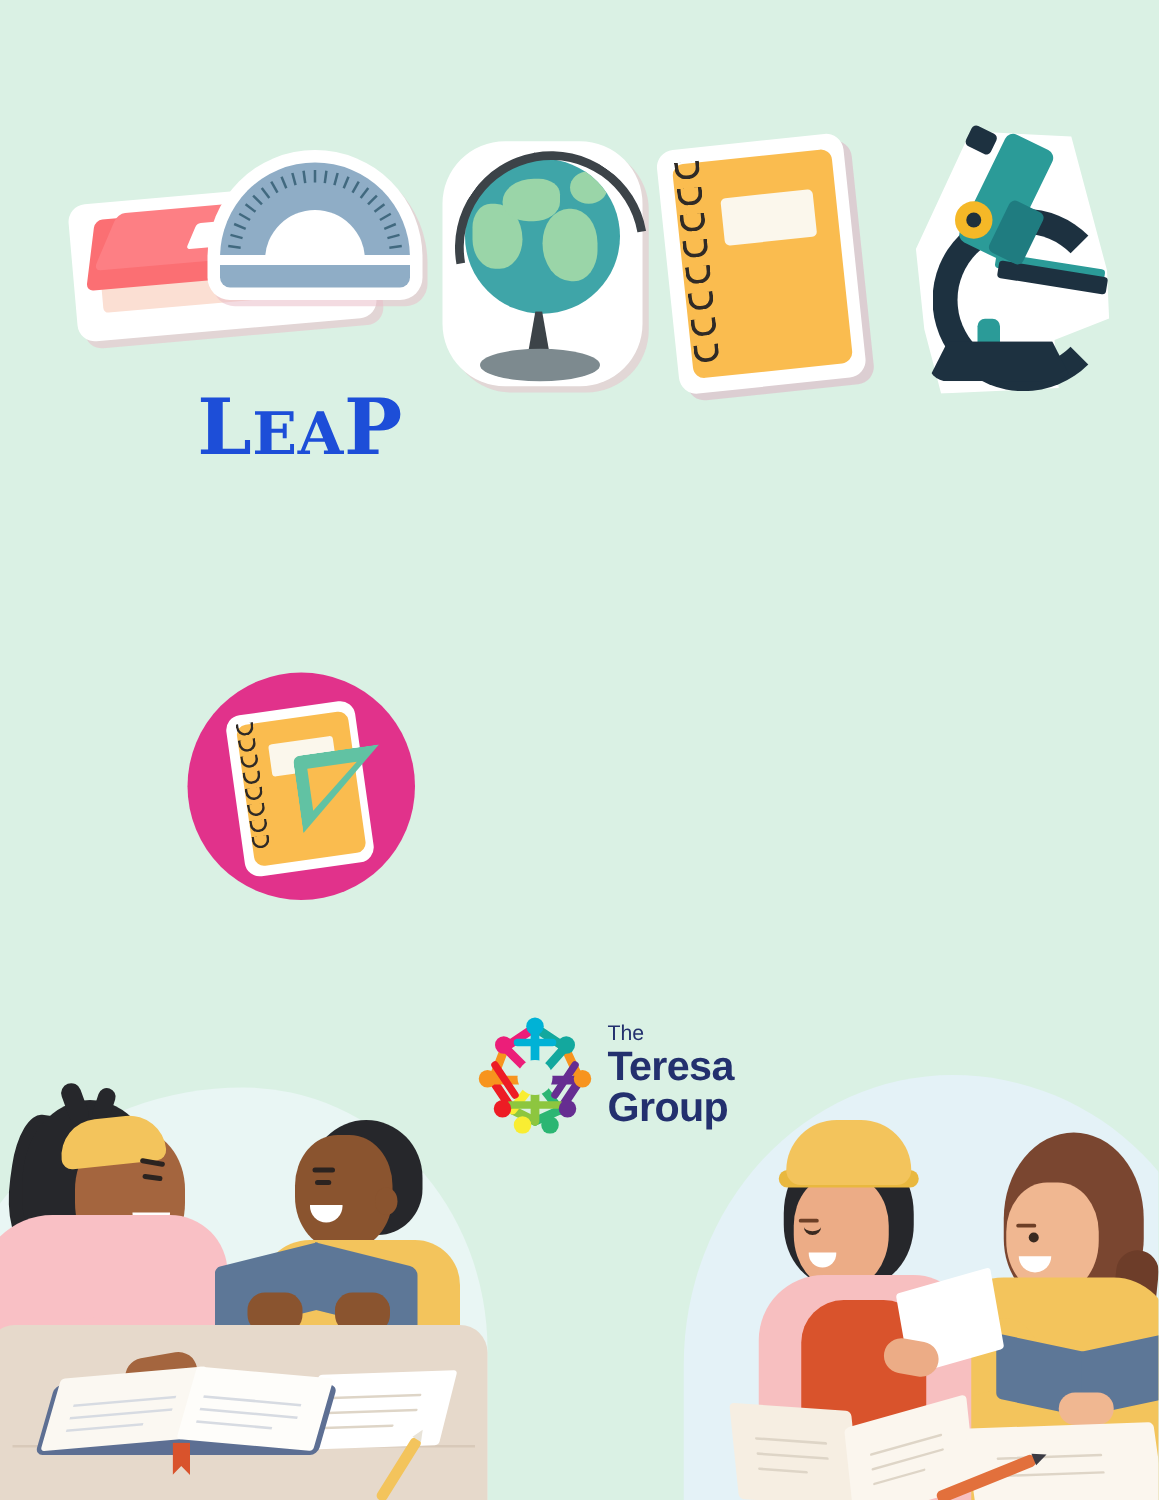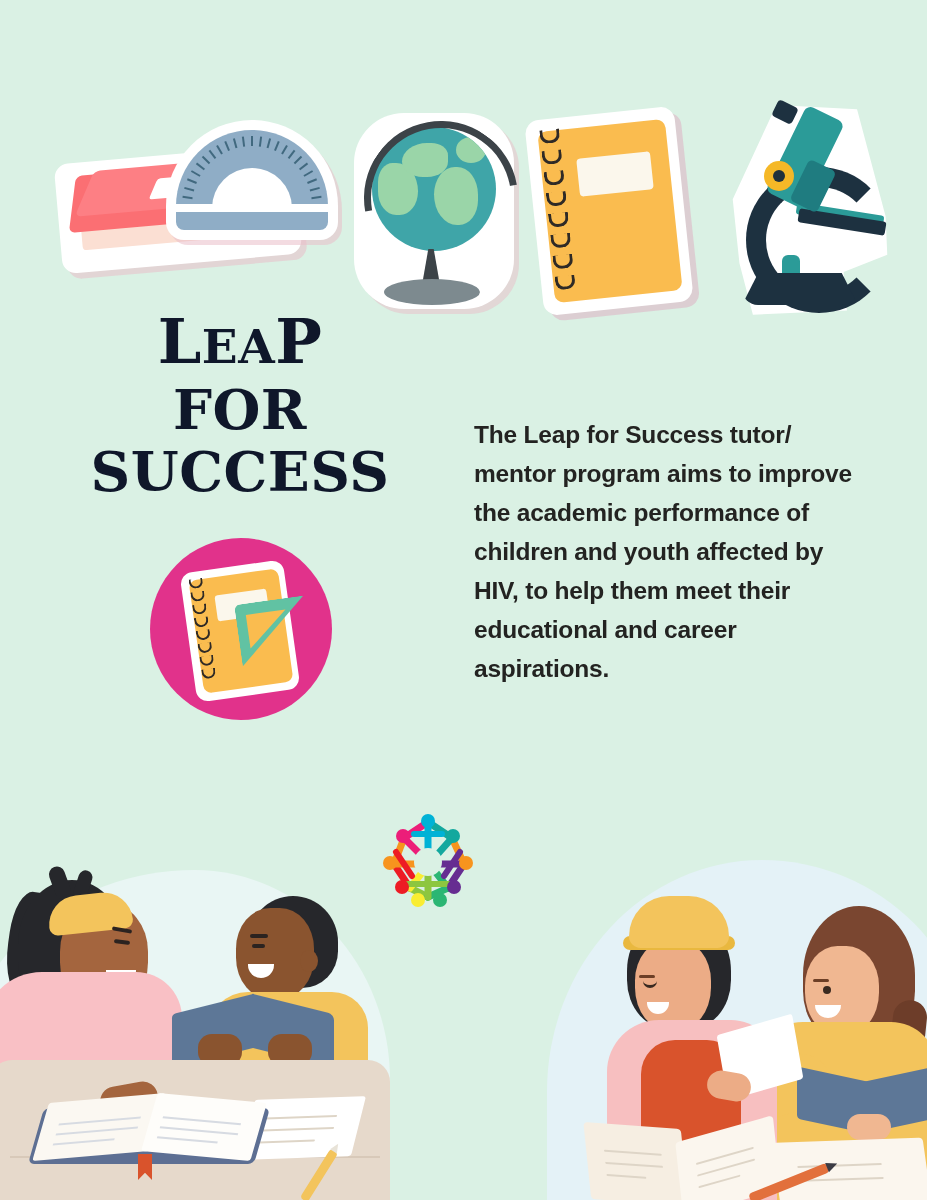--- a/index.html
+++ b/index.html
@@ -88,21 +88,21 @@
      border-radius:3px;transform:rotate(9deg);}
   .mc-stage2{position:absolute;left:70px;top:104px;width:88px;height:12px;background:#2b9b98;
      border-radius:3px;transform:rotate(9deg);}
   .mc-neck{position:absolute;left:56px;top:150px;width:18px;height:30px;background:#2b9b98;
      border-radius:6px;}
   .mc-foot{position:absolute;left:16px;top:168px;width:116px;height:32px;background:#1d3140;
      border-radius:10px 10px 16px 16px;clip-path:polygon(14% 0,86% 0,100% 100%,0 100%);}
 
   
   .headline{position:absolute;left:40px;top:310px;width:400px;text-align:center;
-     font-family:"DejaVu Serif", serif;font-weight:bold;color:#0f172a;letter-spacing:.5px;}
+     font-family:"DejaVu Serif", serif;font-weight:bold;color:#1d4ed8;letter-spacing:.5px;}
   .hl-leap{font-size:62px;line-height:64px;display:block;}
   .hl-leap .sm{font-size:47px;vertical-align:baseline;}
   .hl-line2{font-size:55px;line-height:62px;display:block;}
   .hl-line3{font-size:55px;line-height:62px;display:block;}
 
   
   .badge{position:absolute;left:150px;top:538px;width:182px;height:182px;border-radius:50%;
      background:#e1328b;}
   .bg-white{position:absolute;left:38px;top:28px;width:104px;height:130px;background:#fff;
      border-radius:12px;transform:rotate(-8deg);}
@@ -353,42 +353,40 @@
       <div class="mc-tube2"></div>
       <div class="mc-eye"></div>
       <div class="mc-knob"></div>
       <div class="mc-neck"></div>
       <div class="mc-foot"></div>
     </div>
   </div>
 
   <div class="headline">
     <span class="hl-leap"><span>L</span><span class="sm">E</span><span class="sm">A</span><span>P</span></span>
-    <span class="hl-line2">FOR SUCCESS</span>
   </div>
 
   <div class="badge">
     <div class="bg-white"></div>
     <div class="bg-note"></div>
     <div class="bg-rings" id="bgRings">
         <i style="top: 0px;"></i>
         <i style="top: 13px;"></i>
         <i style="top: 26px;"></i>
         <i style="top: 39px;"></i>
         <i style="top: 52px;"></i>
         <i style="top: 65px;"></i>
         <i style="top: 78px;"></i>
         <i style="top: 91px;"></i>
       </div>
     <div class="bg-label"></div>
     <div class="bg-tri"></div>
     <div class="bg-tri2"></div>
   </div>
 
-  <p class="para">The Leap for Success tutor/ mentor program aims to improve the academic performance of children and youth affected by HIV, to help them meet their educational and career aspirations.</p>
 
   <div class="logo">
     <div class="logo-mark">
       <svg width="100" height="95" viewBox="0 0 100 95" aria-hidden="true">
         <g stroke-linecap="round" fill="none" stroke-width="7">
           <path d="M50 10 L26 26" stroke="#ec1e79"></path>
           <path d="M50 10 L74 26" stroke="#13a89e"></path>
           <path d="M26 26 L16 52" stroke="#f7941e"></path>
           <path d="M74 26 L86 52" stroke="#f7941e"></path>
           <path d="M16 52 L32 76" stroke="#ed1c24"></path>
@@ -415,20 +413,25 @@
           <circle cx="12" cy="51" r="7" fill="#f7941e"></circle>
           <circle cx="88" cy="51" r="7" fill="#f7941e"></circle>
           <circle cx="24" cy="75" r="7" fill="#ed1c24"></circle>
           <circle cx="76" cy="75" r="7" fill="#662d91"></circle>
           <circle cx="40" cy="88" r="7" fill="#f9ed32"></circle>
           <circle cx="62" cy="88" r="7" fill="#2bb673"></circle>
           <circle cx="50" cy="50" r="14" fill="#daf1e4"></circle>
         </g>
       </svg>
     </div>
+    <div class="logo-text">
+      <div class="lt-the">The</div>
+      <div class="lt-main">Teresa</div>
+      <div class="lt-main">Group</div>
+    </div>
   </div>
 
   <div class="illus">
     <div class="blob-l"></div>
     <div class="blob-r"></div>
 
     <div class="scene scene-l">
       <div class="sh wm-hair2"></div>
       <div class="sh wm-hair"></div>
       <div class="sh wm-tuft"></div>

